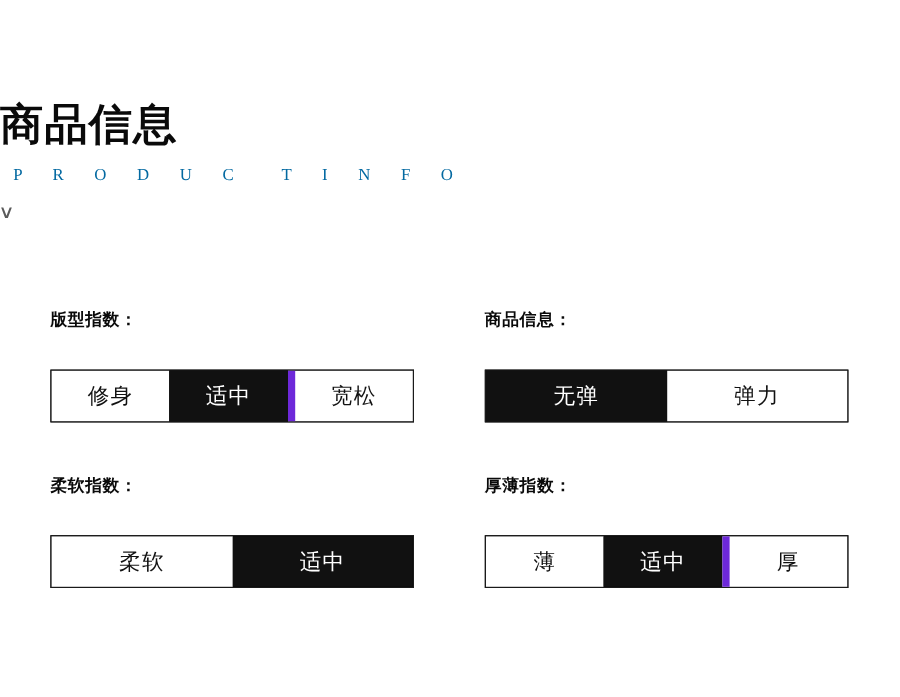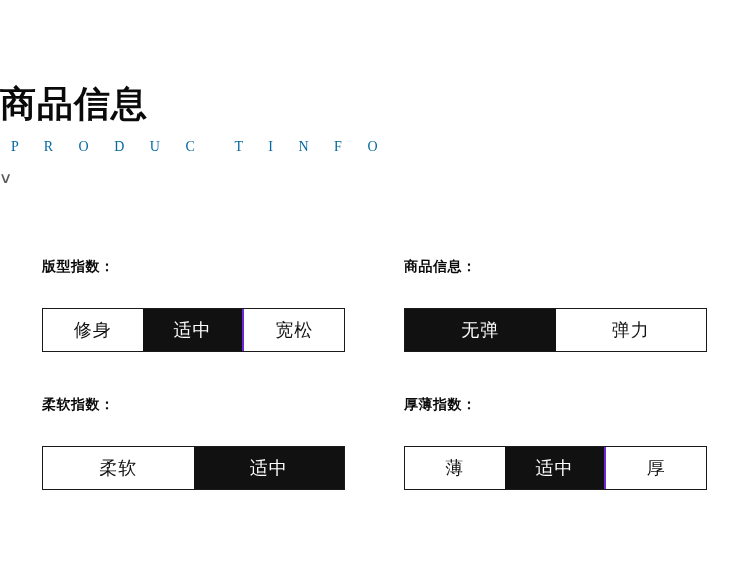--- a/index.html
+++ b/index.html
@@ -104,21 +104,21 @@
     justify-content: center;
     font-size: 18px;
     line-height: 24px;
     letter-spacing: 1px;
     color: #111111;
     background: #ffffff;
     box-sizing: border-box;
     white-space: nowrap;
   }
   .segment.divider-left {
-    border-left: 2px solid #6d28d9;
+    border-left: 6px solid #6d28d9;
   }
   .segment.active {
     background: #111111;
     color: #ffffff;
     border-left: 0;
   }
 </style>
 </head>
 <body>
 

